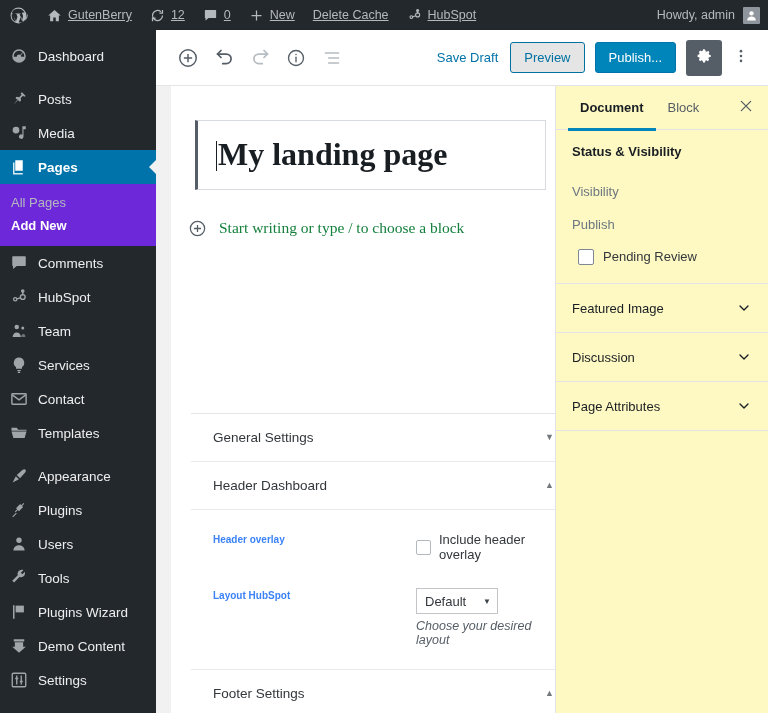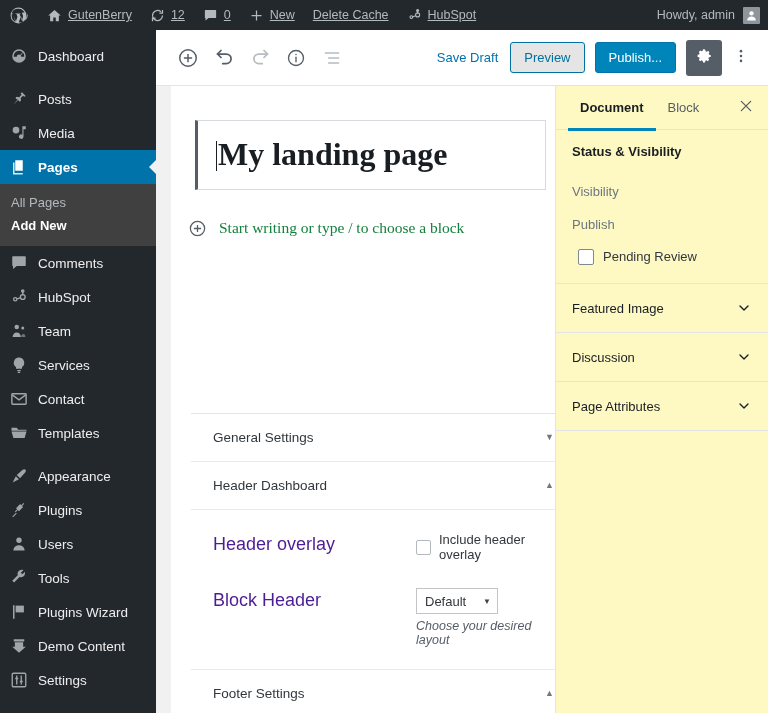--- a/index.html
+++ b/index.html
@@ -55,21 +55,21 @@
     background: #0073aa; color: #fff; font-weight: 600;
   }
   .menu-item.current .m-icon { color: #fff; }
   .menu-item.current .arrow {
     position: absolute; right: -1px; top: 50%; margin-top: -8px;
     width: 0; height: 0;
     border-top: 8px solid transparent;
     border-bottom: 8px solid transparent;
     border-right: 8px solid #f1f1f1;
   }
-  .submenu { background: #404040; padding: 7px 0 9px 0; }
+  .submenu { background: #6d28d9; padding: 7px 0 9px 0; }
   .submenu-item {
     display: block; padding: 4px 0 4px 11px; font-size: 13px; color: #b4b9be;
   }
   .submenu-item.current { color: #fff; font-weight: 600; }
   .menu-sep { height: 9px; }
 
   
   .editor {
     position: absolute; top: 30px; left: 156px;
     width: 612px; height: 683px;
@@ -155,21 +155,21 @@
   .mb-head {
     display: flex; align-items: center; justify-content: space-between;
     padding: 16px 16px 16px 22px;
     border-bottom: 1px solid #e8eaec;
     font-size: 13.5px; color: #32373c;
   }
   .mb-head .tri { font-size: 9px; color: #72777c; line-height: 1; }
   .mb-body { padding: 8px 16px 10px 22px; border-bottom: 1px solid #e8eaec; }
   .mb-row { display: flex; align-items: flex-start; padding: 14px 0 12px 0; }
   .mb-label {
-    flex: 0 0 203px; font-size: 18px; font-weight: 400; color: #4c1d95;
+    flex: 0 0 203px; font-size: 10px; font-weight: 700; color: #3b82f6;
     padding-top: 2px;
   }
   .mb-field { flex: 1 1 auto; }
   .chk-row { display: flex; align-items: center; gap: 8px; }
   .chkbox {
     width: 15px; height: 15px; border: 1px solid #b4b9be; background: #fff;
     border-radius: 2px; flex: 0 0 15px;
   }
   .chk-label { font-size: 13px; color: #32373c; }
   .select-box {
@@ -590,21 +590,21 @@
           <div class="mb-row">
             <div class="mb-label">Header overlay</div>
             <div class="mb-field">
               <label class="chk-row">
                 <span class="chkbox"></span>
                 <span class="chk-label">Include header overlay</span>
               </label>
             </div>
           </div>
           <div class="mb-row">
-            <div class="mb-label">Block Header</div>
+            <div class="mb-label">Layout HubSpot</div>
             <div class="mb-field">
               <span class="select-box">
                 <span>Default</span>
                 <span class="sel-arrow">▼</span>
               </span>
               <span class="help-text">Choose your desired layout</span>
             </div>
           </div>
         </div>
 

